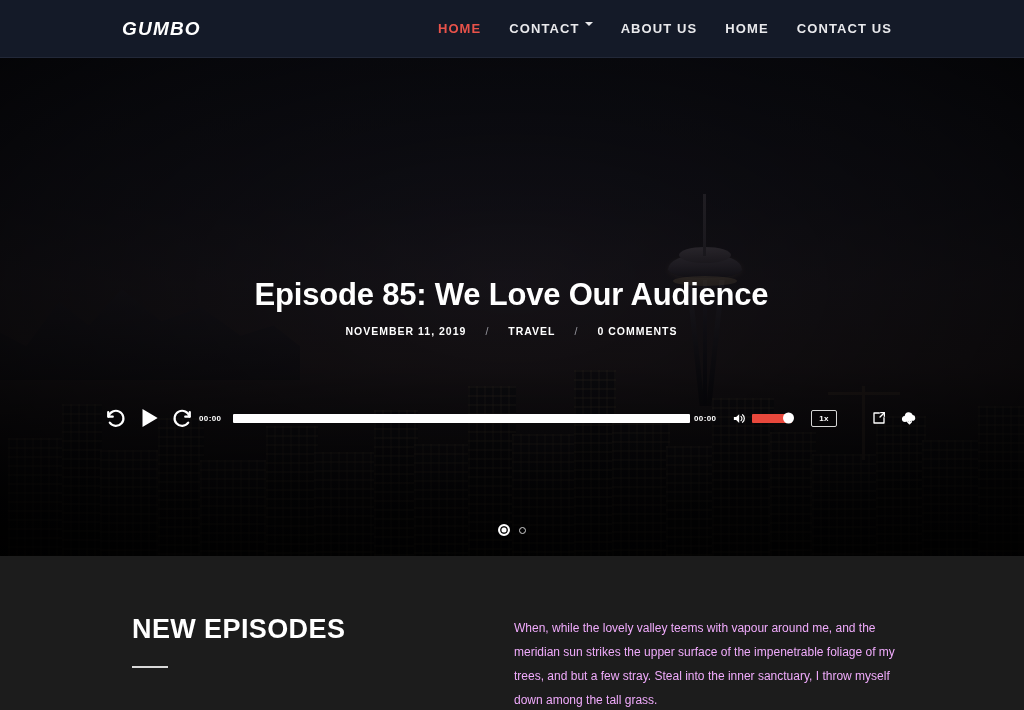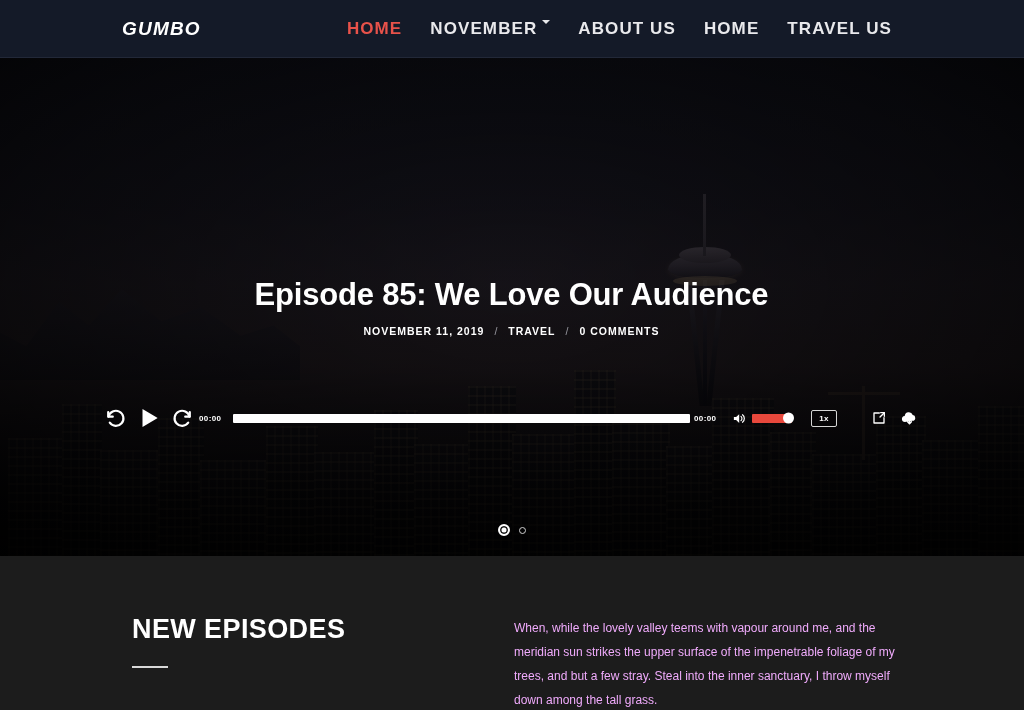--- a/index.html
+++ b/index.html
@@ -32,21 +32,21 @@
     color:#ffffff;
   }
   .main-nav{
     position:absolute;
     right:132px;
     display:flex;
     align-items:center;
     gap:28px;
   }
   .nav-item{
-    font-size:17px;
+    font-size:13px;
     font-weight:bold;
     letter-spacing:1.1px;
     color:#e9e9ec;
     text-decoration:none;
     display:flex;
     align-items:flex-start;
     gap:5px;
     cursor:pointer;
     white-space:nowrap;
   }
@@ -161,21 +161,21 @@
   }
   .hero-meta{
     margin-top:12px;
     font-size:10.5px;
     font-weight:bold;
     letter-spacing:1px;
     color:#ffffff;
     display:flex;
     justify-content:center;
     align-items:center;
-    gap:10px;
+    gap:19px;
   }
   .hero-meta .sep{ color:#9a9aa2; font-weight:normal; }
   .hero-meta a{ color:#ffffff; text-decoration:none; cursor:pointer; }
   .hero-excerpt{
     margin:16px auto 0;
     width:400px;
     font-size:12px;
     line-height:1.85;
     color:#d8d8dc;
   }
@@ -306,31 +306,31 @@
 </head>
 <body>
 
 <header class="site-header">
   <div class="brand">GUMBO</div>
   <nav class="main-nav">
     <a class="nav-item active">
       <span>HOME</span>
     </a>
     <a class="nav-item">
-      <span>NOVEMBER</span>
+      <span>CONTACT</span>
       <span class="caret"></span>
     </a>
     <a class="nav-item">
       <span>ABOUT US</span>
     </a>
     <a class="nav-item">
       <span>HOME</span>
     </a>
     <a class="nav-item">
-      <span>TRAVEL US</span>
+      <span>CONTACT US</span>
     </a>
   </nav>
 </header>
 
 <section class="hero">
 
   <div class="hero-photo">
     <div class="sky"></div>
     <div class="mountain"></div>
 

